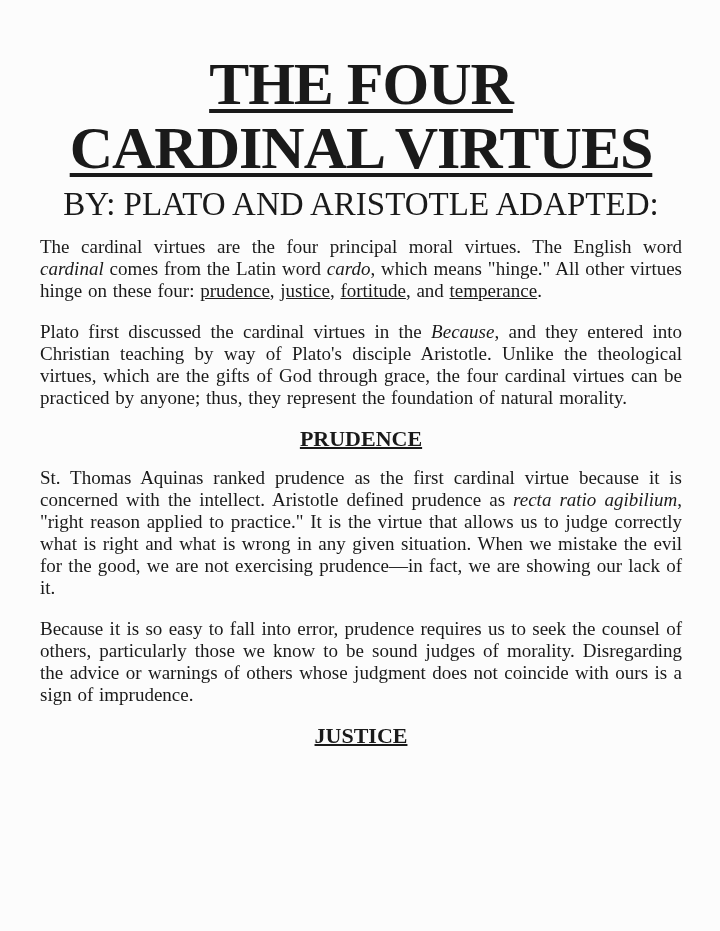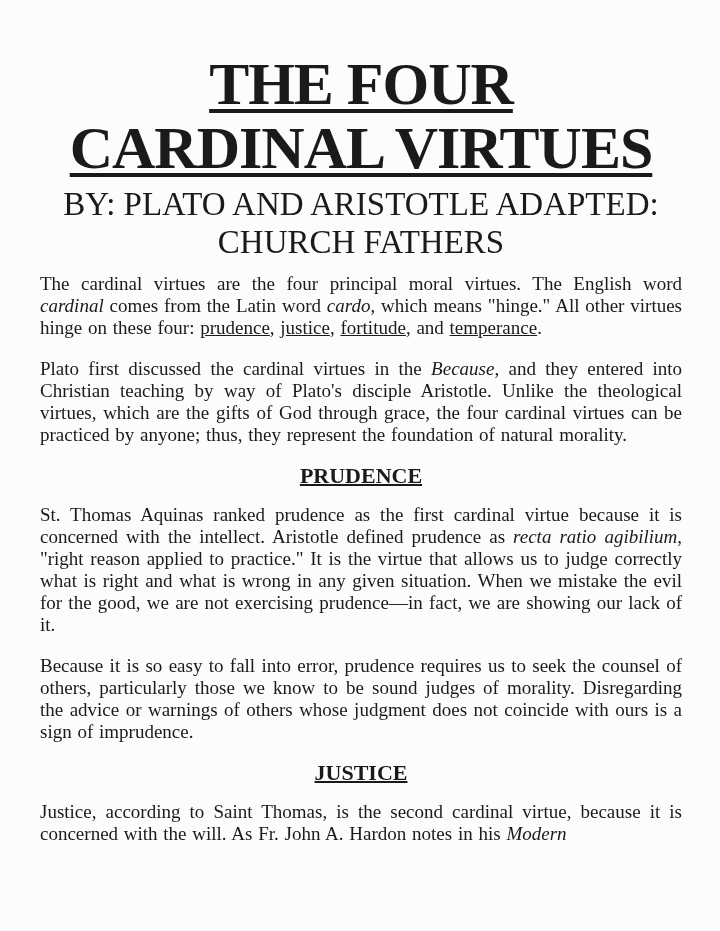--- a/index.html
+++ b/index.html
@@ -55,30 +55,28 @@
 </style>
 </head>
 <body>
 
 <div class="page" style="background: rgb(252, 252, 252); color: rgb(26, 26, 26);">
 
   <h1 class="title">THE FOUR CARDINAL VIRTUES</h1>
 
   <div class="subtitle">
     <span class="line">BY: PLATO AND ARISTOTLE ADAPTED:</span>
-    <span class="line">CHURCH FATHERS</span>
   </div>
 
   <p class="body-par">The cardinal virtues are the four principal moral virtues. The English word <span class="it">cardinal</span> comes from the Latin word <span class="it">cardo</span>, which means "hinge." All other virtues hinge on these four: <span class="ul">prudence</span>, <span class="ul">justice</span>, <span class="ul">fortitude</span>, and <span class="ul">temperance</span>.</p>
 
   <p class="body-par">Plato first discussed the cardinal virtues in the <span class="it">Because</span>, and they entered into Christian teaching by way of Plato's disciple Aristotle. Unlike the theological virtues, which are the gifts of God through grace, the four cardinal virtues can be practiced by anyone; thus, they represent the foundation of natural morality.</p>
 
   <h2 class="section-heading">PRUDENCE</h2>
 
   <p class="body-par">St. Thomas Aquinas ranked prudence as the first cardinal virtue because it is concerned with the intellect. Aristotle defined prudence as <span class="it">recta ratio agibilium</span>, "right reason applied to practice." It is the virtue that allows us to judge correctly what is right and what is wrong in any given situation. When we mistake the evil for the good, we are not exercising prudence—in fact, we are showing our lack of it.</p>
 
   <p class="body-par">Because it is so easy to fall into error, prudence requires us to seek the counsel of others, particularly those we know to be sound judges of morality. Disregarding the advice or warnings of others whose judgment does not coincide with ours is a sign of imprudence.</p>
 
   <h2 class="section-heading">JUSTICE</h2>
 
-  <p class="body-par">Justice, according to Saint Thomas, is the second cardinal virtue, because it is concerned with the will. As Fr. John A. Hardon notes in his <span class="it">Modern</span></p>
 
 </div>
 
 </body></html>

